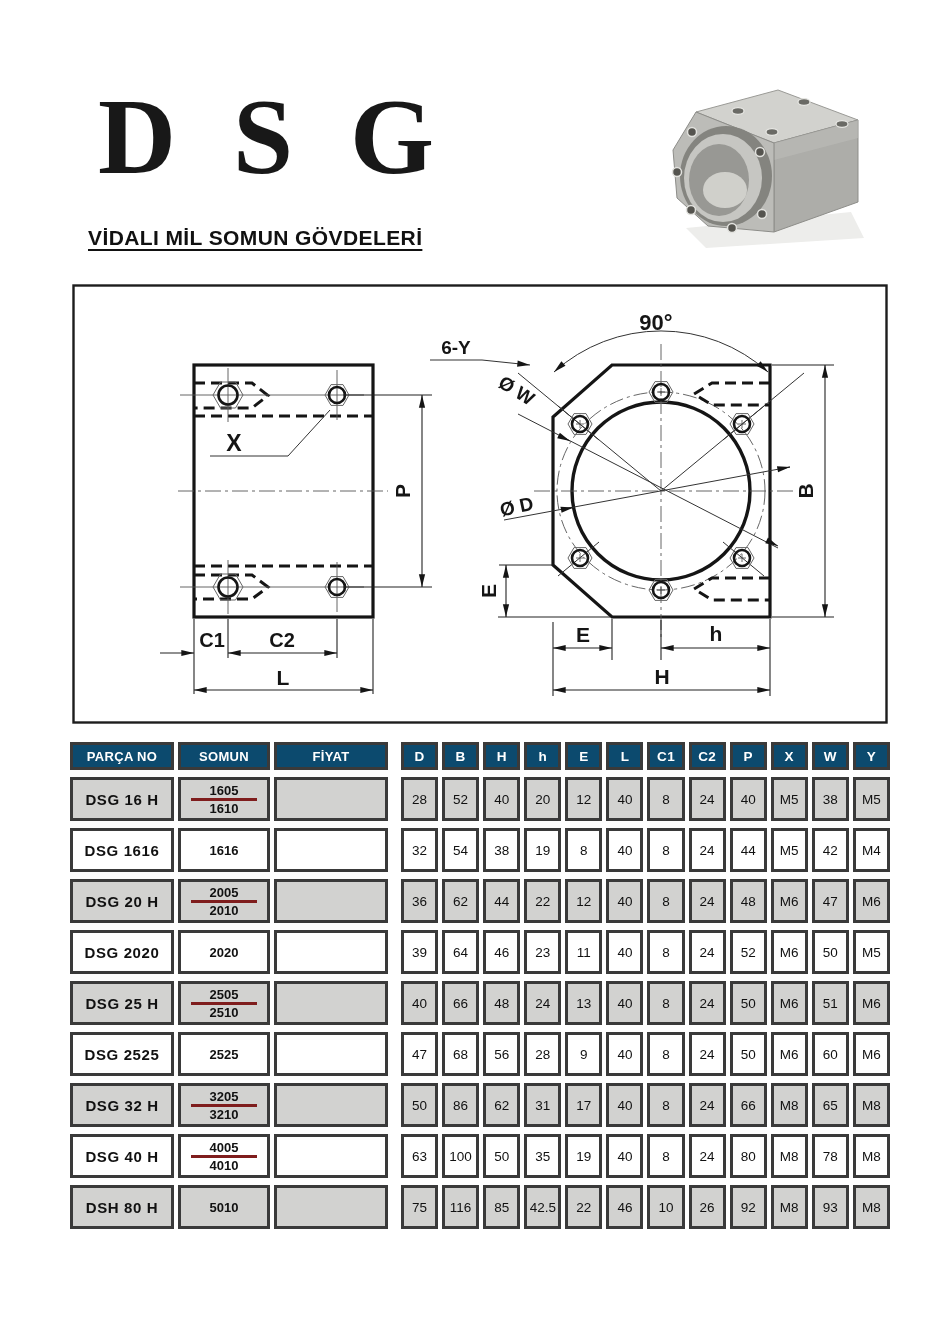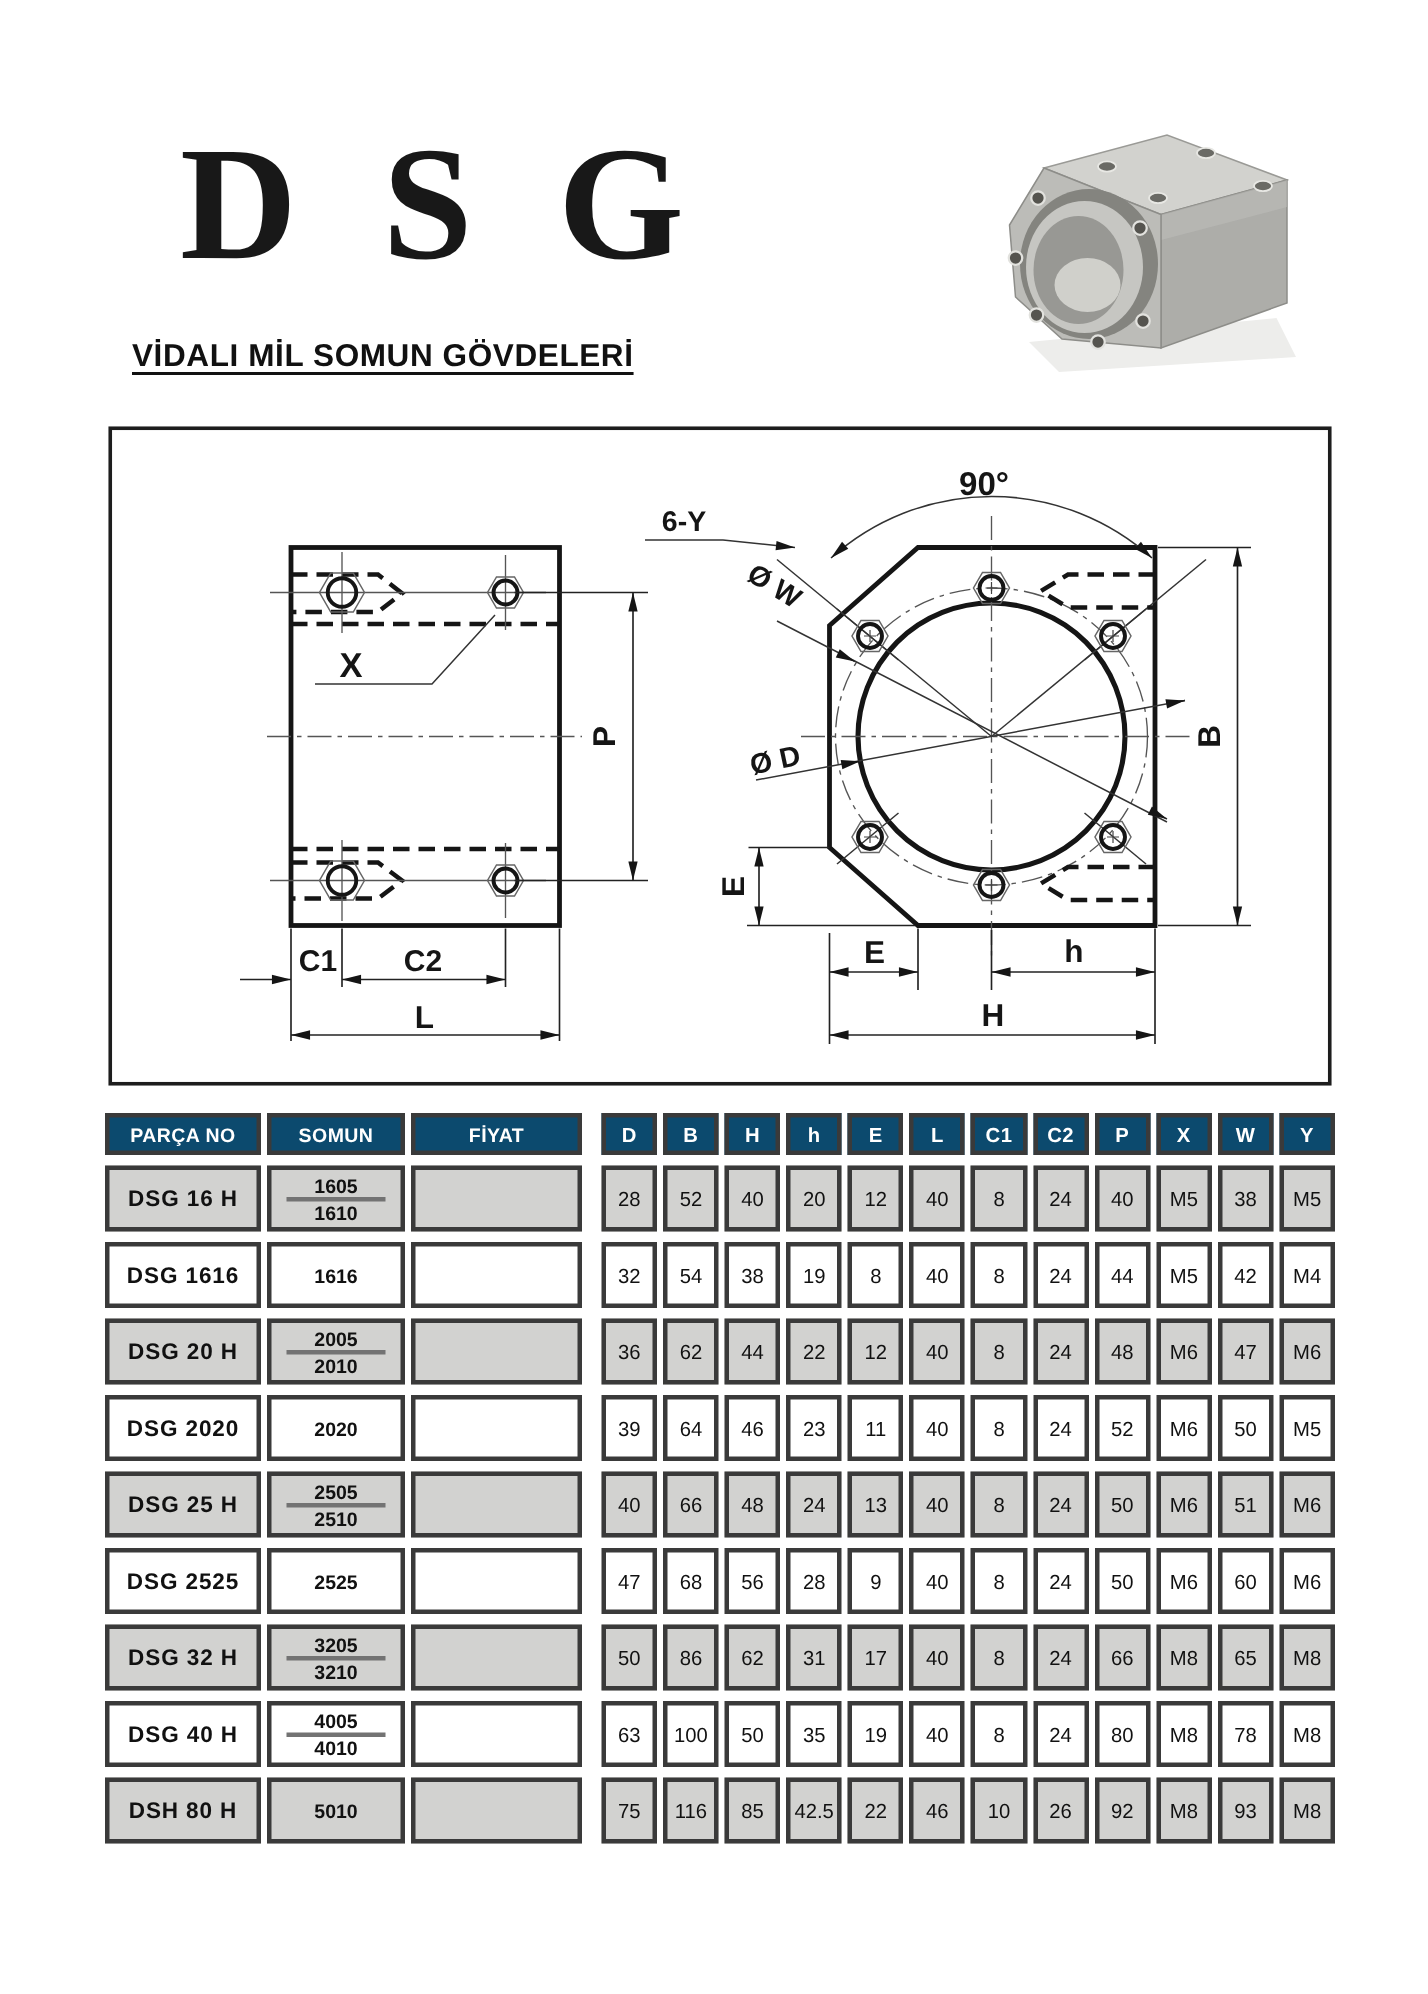--- a/index.html
+++ b/index.html
@@ -1,20 +1,20 @@
 <!DOCTYPE html>
 <html><head>
 <meta charset="utf-8">
 <style>
   html,body{margin:0;padding:0;background:#fff;}
   .page{position:relative;width:952px;height:1329px;background:#fff;overflow:hidden;
         font-family:"Liberation Sans",sans-serif;color:#111;}
   
   .brand{position:absolute;left:98px;top:78px;font-family:"Liberation Serif",serif;
-         font-weight:bold;font-size:108px;line-height:1.1;letter-spacing:12px;word-spacing:6px;color:#181818;margin-left:22px;}
+         font-weight:bold;font-size:108px;line-height:1.1;letter-spacing:12px;word-spacing:6px;color:#181818;}
   .subtitle{position:absolute;left:88px;top:226px;font-size:21px;font-weight:bold;letter-spacing:.4px;
             color:#111;text-decoration:underline;text-underline-offset:4px;text-decoration-thickness:2px;}
   
   .photo{position:absolute;left:646px;top:80px;width:224px;height:170px;}
   
   .drawing{position:absolute;left:72px;top:284px;width:816px;height:440px;}
   svg text.dlab{font-family:"Liberation Sans",sans-serif;font-weight:bold;fill:#151515;}
   
   .tables{position:absolute;left:70px;top:742px;width:820px;}
   .hdr-row,.trow{display:flex;}
@@ -24,21 +24,21 @@
   .rbox{flex:1;margin-left:13px;display:flex;gap:4px;}
   .cell{border:3px solid #3A3A3A;background:#fff;display:flex;align-items:center;justify-content:center;
         box-sizing:border-box;overflow:hidden;}
   .shaded .cell{background:#D2D2D0;}
   .hcell{background:#0c4a6e;color:#fff;font-weight:bold;font-size:13px;letter-spacing:.3px;}
   .w0{width:104px;}.w1{width:92px;}.w2{flex:1;}
   .dim{flex:1;font-size:13.5px;}
   .parca{font-weight:bold;font-size:15px;letter-spacing:.6px;}
   .somun{flex-direction:column;font-weight:bold;font-size:13px;padding:10px;}
   .shalf{flex:1;width:100%;display:flex;align-items:center;justify-content:center;box-sizing:border-box;}
-  .shalf + .shalf{border-top:3px solid #737373;}
+  .shalf + .shalf{border-top:3px solid #7f1d1d;}
 </style>
 </head>
 <body>
 
 <div class="page">
 
   <div class="brand">D S G</div>
   <div class="subtitle">VİDALI MİL SOMUN GÖVDELERİ</div>
 
   <svg class="photo" viewBox="0 0 224 170">

